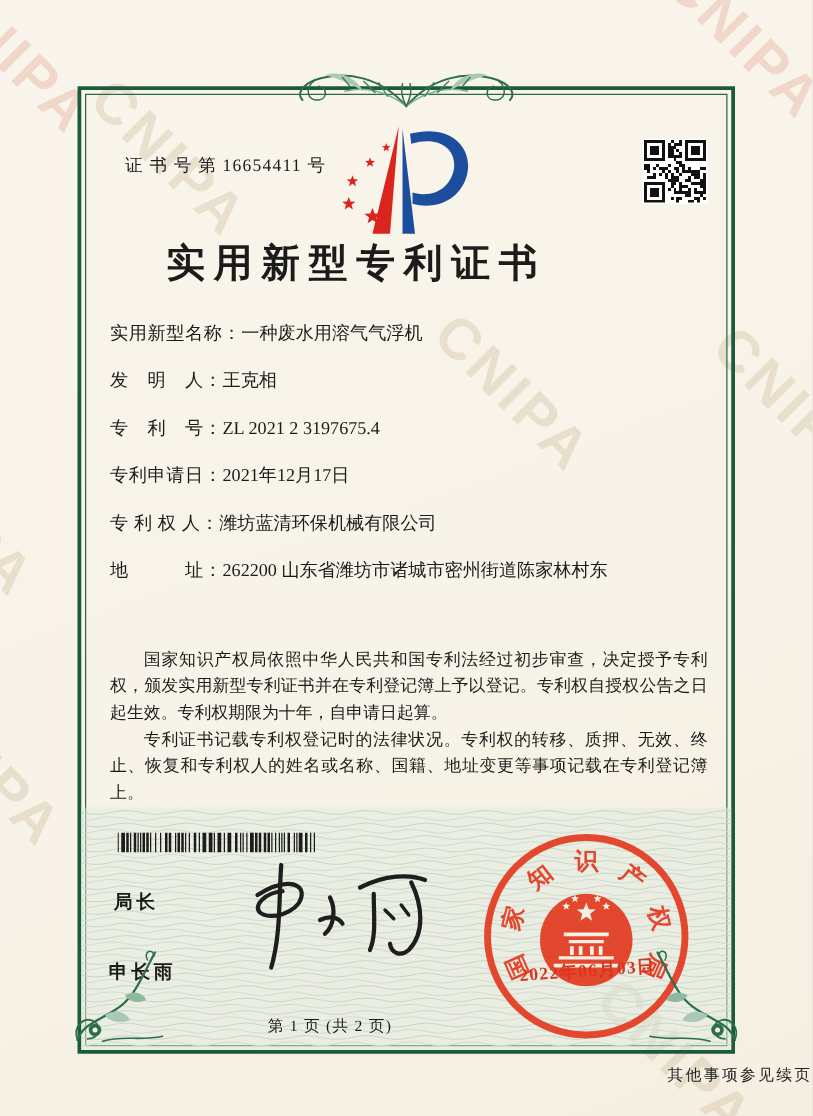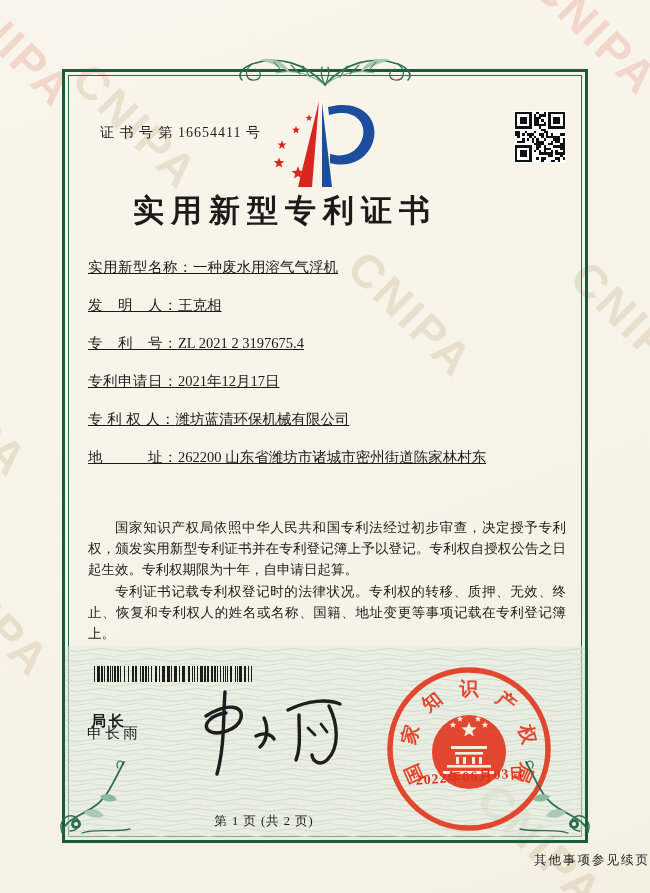--- a/index.html
+++ b/index.html
@@ -17,28 +17,28 @@
   .orn{position:absolute;z-index:4;}
   .band{position:absolute;left:65px;top:646px;width:520px;height:194px;
       background:rgba(223,234,224,.5);z-index:2;}
   .content{position:absolute;left:0;top:0;width:650px;height:893px;z-index:3;}
   .cert-no{position:absolute;left:100px;top:100px;font-size:14px;letter-spacing:1px;margin-top:24px;}
   .qr{position:absolute;left:514px;top:111px;width:50px;height:50px;background:#fff;padding:1px;}
   .logo{position:absolute;left:268px;top:93px;width:110px;height:100px;}
   .title{position:absolute;left:0;top:190px;width:570px;text-align:center;
       font-size:31px;font-weight:700;letter-spacing:7px;}
   .fields{position:absolute;left:88px;top:256px;width:476px;font-size:14.5px;}
-  .frow{line-height:22px;margin-bottom:16px;white-space:nowrap;text-decoration:underline;}
+  .frow{line-height:22px;margin-bottom:16px;white-space:nowrap;}
   .frow.split{display:flex;justify-content:space-between;}
   .flabel{letter-spacing:.5px;}
   .paras{position:absolute;left:88px;top:517px;width:478px;font-size:13.5px;line-height:21px;}
   .paras p{margin:0 0 1px 0;text-indent:2em;text-align:justify;}
   .barcode{position:absolute;left:94px;top:666px;width:164px;height:16px;}
   .sig-title{position:absolute;left:91px;top:712px;font-size:15px;font-weight:600;letter-spacing:3px;}
-  .sig-name{position:absolute;left:87px;top:724px;font-size:15px;font-weight:400;letter-spacing:3px;}
+  .sig-name{position:absolute;left:87px;top:768px;font-size:15px;font-weight:700;letter-spacing:3px;}
   .sig-hand{position:absolute;left:168px;top:684px;width:200px;height:105px;}
   .seal{position:absolute;left:384px;top:664px;width:170px;height:170px;}
   .seal-date{position:absolute;left:389px;top:768px;width:162px;text-align:center;
       font-size:14px;font-weight:700;color:#d9361e;letter-spacing:1px;transform:rotate(-4deg);}
   .page-info{position:absolute;left:0;top:813px;width:528px;text-align:center;font-size:12.5px;letter-spacing:1px;}
   .note{position:absolute;left:0;top:852px;width:650px;text-align:right;font-size:12.5px;letter-spacing:2px;color:#222;}
 </style>
 </head>
 <body>
 

